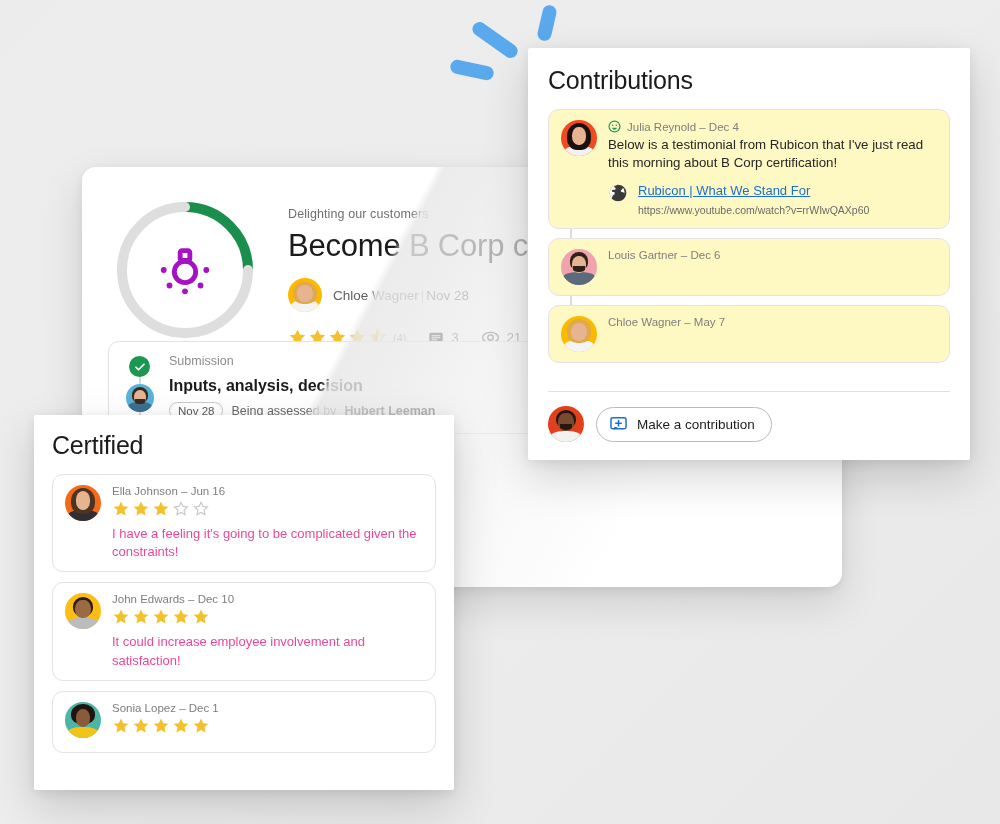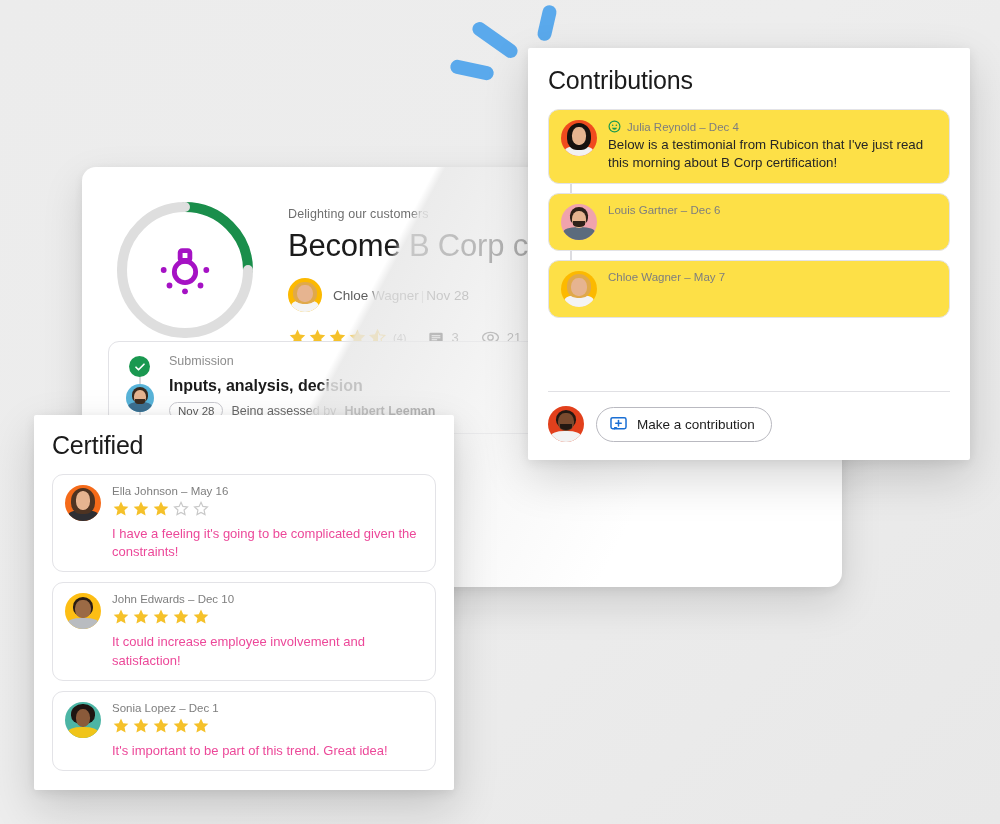--- a/index.html
+++ b/index.html
@@ -173,21 +173,21 @@
     position: absolute;
     left: 22px; top: 12px; bottom: 24px;
     width: 1.5px;
     background: #dcdce0;
     z-index: 0;
   }
   .contrib-item {
     position: relative;
     display: flex;
     gap: 11px;
-    background: #fde047;
+    background: #fef9c3;
     border: 1px solid #e3e3e7;
     border-radius: 11px;
     padding: 10px 12px;
     margin-bottom: 9px;
     z-index: 1;
   }
   .avatar { border-radius: 50%; overflow: hidden; flex: none; }
   .av-44 { width: 36px; height: 36px; }
   .av-36 { width: 34px; height: 34px; }
   .contrib-body { flex: 1; min-width: 0; }
@@ -413,21 +413,21 @@
     <div class="opinion-item">
       <div class="avatar av-44">
         <div class="pa">
           <div class="bg" style="background:#f56a19"></div>
           <div class="body" style="bottom:0;width:82%;height:30%;background:#2e2e33"></div>
           <div class="hair" style="left:17%;top:8%;width:66%;height:72%;background:#4d3322"></div>
           <div class="face" style="left:30%;top:18%;width:40%;height:52%;"></div>
         </div>
       </div>
       <div style="flex:1">
-        <div class="op-name">Ella Johnson – May 16</div>
+        <div class="op-name">Ella Johnson – Jun 16</div>
         <div class="op-stars">
           <svg width="18" height="18" viewBox="0 0 24 24">
               <path fill="#f5c12a" d="M12 2l2.9 6.3 6.9.8-5.1 4.7 1.4 6.8L12 17.3 5.9 20.6l1.4-6.8L2.2 9.1l6.9-.8z"></path>
             </svg>
           <svg width="18" height="18" viewBox="0 0 24 24">
               <path fill="#f5c12a" d="M12 2l2.9 6.3 6.9.8-5.1 4.7 1.4 6.8L12 17.3 5.9 20.6l1.4-6.8L2.2 9.1l6.9-.8z"></path>
             </svg>
           <svg width="18" height="18" viewBox="0 0 24 24">
               <path fill="#f5c12a" d="M12 2l2.9 6.3 6.9.8-5.1 4.7 1.4 6.8L12 17.3 5.9 20.6l1.4-6.8L2.2 9.1l6.9-.8z"></path>
             </svg>
@@ -495,21 +495,20 @@
           <svg width="18" height="18" viewBox="0 0 24 24">
               <path fill="#f5c12a" d="M12 2l2.9 6.3 6.9.8-5.1 4.7 1.4 6.8L12 17.3 5.9 20.6l1.4-6.8L2.2 9.1l6.9-.8z"></path>
             </svg>
           <svg width="18" height="18" viewBox="0 0 24 24">
               <path fill="#f5c12a" d="M12 2l2.9 6.3 6.9.8-5.1 4.7 1.4 6.8L12 17.3 5.9 20.6l1.4-6.8L2.2 9.1l6.9-.8z"></path>
             </svg>
           <svg width="18" height="18" viewBox="0 0 24 24">
               <path fill="#f5c12a" d="M12 2l2.9 6.3 6.9.8-5.1 4.7 1.4 6.8L12 17.3 5.9 20.6l1.4-6.8L2.2 9.1l6.9-.8z"></path>
             </svg>
         </div>
-        <div class="op-text">It's important to be part of this trend. Great idea!</div>
       </div>
     </div>
   </div>
 
   <div class="card" id="contrib-card">
     <div class="panel-title">Contributions</div>
 
     <div class="contrib-list">
       <div class="contrib-spine"></div>
 
@@ -527,20 +526,30 @@
             <svg width="13" height="13" viewBox="0 0 24 24">
               <circle cx="12" cy="12" r="10" fill="none" stroke="#1a9850" stroke-width="2.2"></circle>
               <circle cx="8.6" cy="9.6" r="1.5" fill="#1a9850"></circle>
               <circle cx="15.4" cy="9.6" r="1.5" fill="#1a9850"></circle>
               <path d="M7.4 14.2h9.2a4.7 4.7 0 0 1-9.2 0z" fill="#1a9850"></path>
             </svg>
             <span>Julia Reynold – Dec 4</span>
           </div>
           <div class="contrib-text">Below is a testimonial from Rubicon that I've just read this morning about B Corp certification!</div>
 
+          <div class="link-block">
+            <svg width="20" height="20" viewBox="0 0 24 24">
+              <circle cx="12" cy="12" r="10" fill="#3a3a3a"></circle>
+              <path d="M12 2a10 10 0 0 0-7.5 16.6c1.1-2 .6-3.6 2.1-4.2 1.6-.6 2-2.4 1.1-3.2-.9-.8-2.6-.2-3-1.4-.4-1.2 1-2 2.4-1.6 1.4.4 2.4-.6 2-1.8-.3-1-1.5-1.1-2.2-1.6A9.9 9.9 0 0 1 12 2zm5.6 3.2c.6 1 .1 2.2-1 2.6-1.2.4-1.6 1.8-.7 2.6.9.8 2.9.3 3.6 1.6.4.8.3 1.8-.3 2.6A10 10 0 0 0 17.6 5.2z" fill="#ffffff"></path>
+            </svg>
+            <div>
+              <span class="link-title">Rubicon | What We Stand For</span>
+              <span class="link-url">https://www.youtube.com/watch?v=rrWIwQAXp60</span>
+            </div>
+          </div>
         </div>
       </div>
 
       <div class="contrib-item">
         <div class="avatar av-44">
           <div class="pa">
             <div class="bg" style="background:#f0a3ad"></div>
             <div class="body" style="bottom:0;width:88%;height:34%;background:#5b6b7d"></div>
             <div class="hair" style="left:24%;top:10%;width:52%;height:48%;background:#2e2119"></div>
             <div class="face" style="left:30%;top:20%;width:40%;height:48%;"></div>

